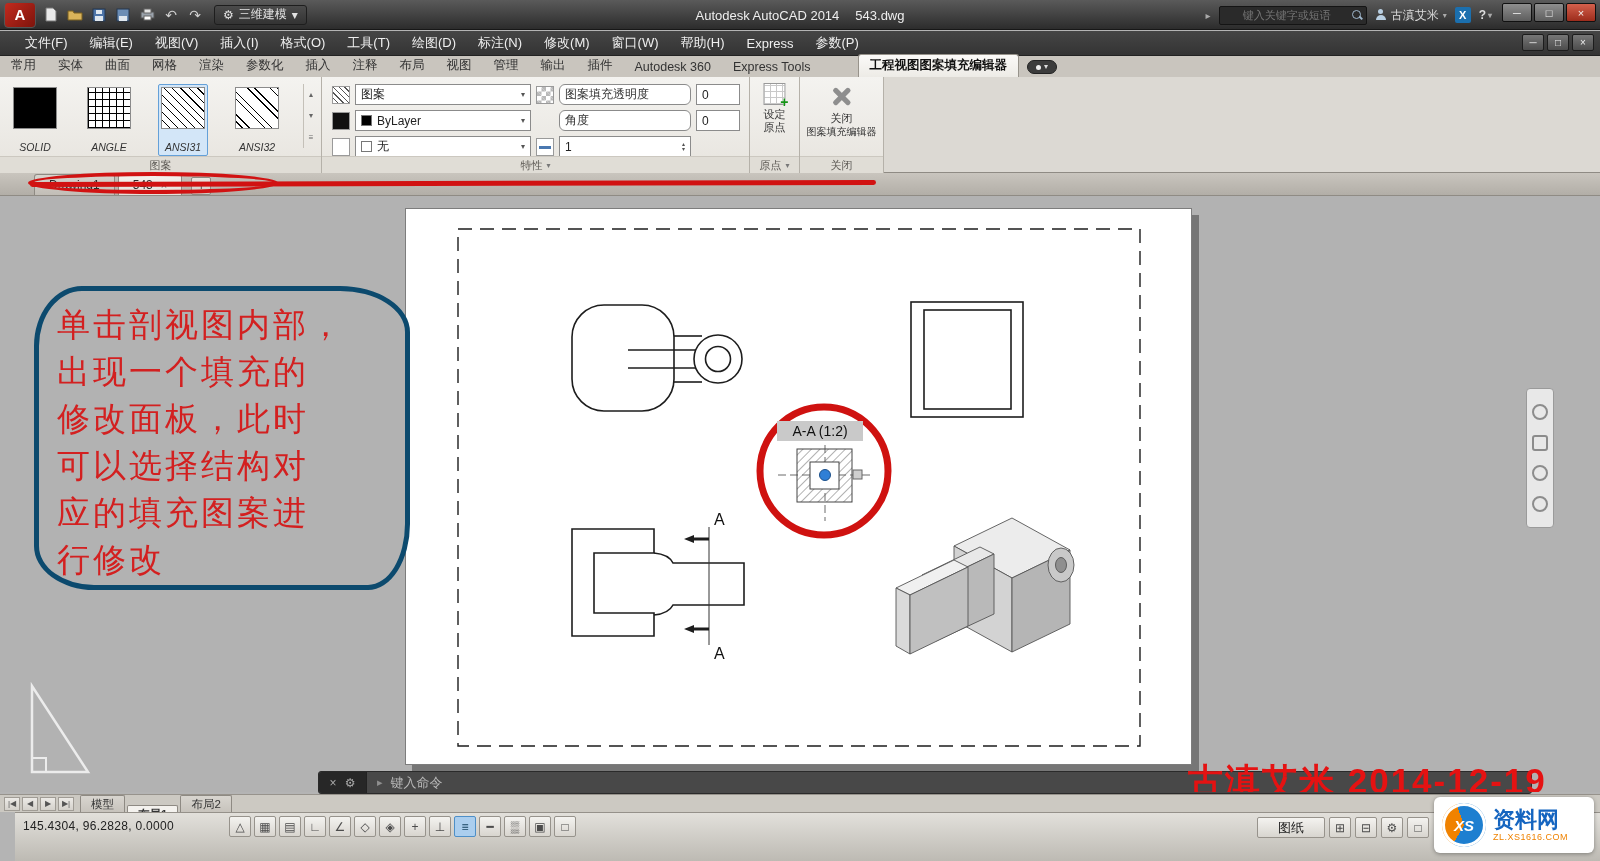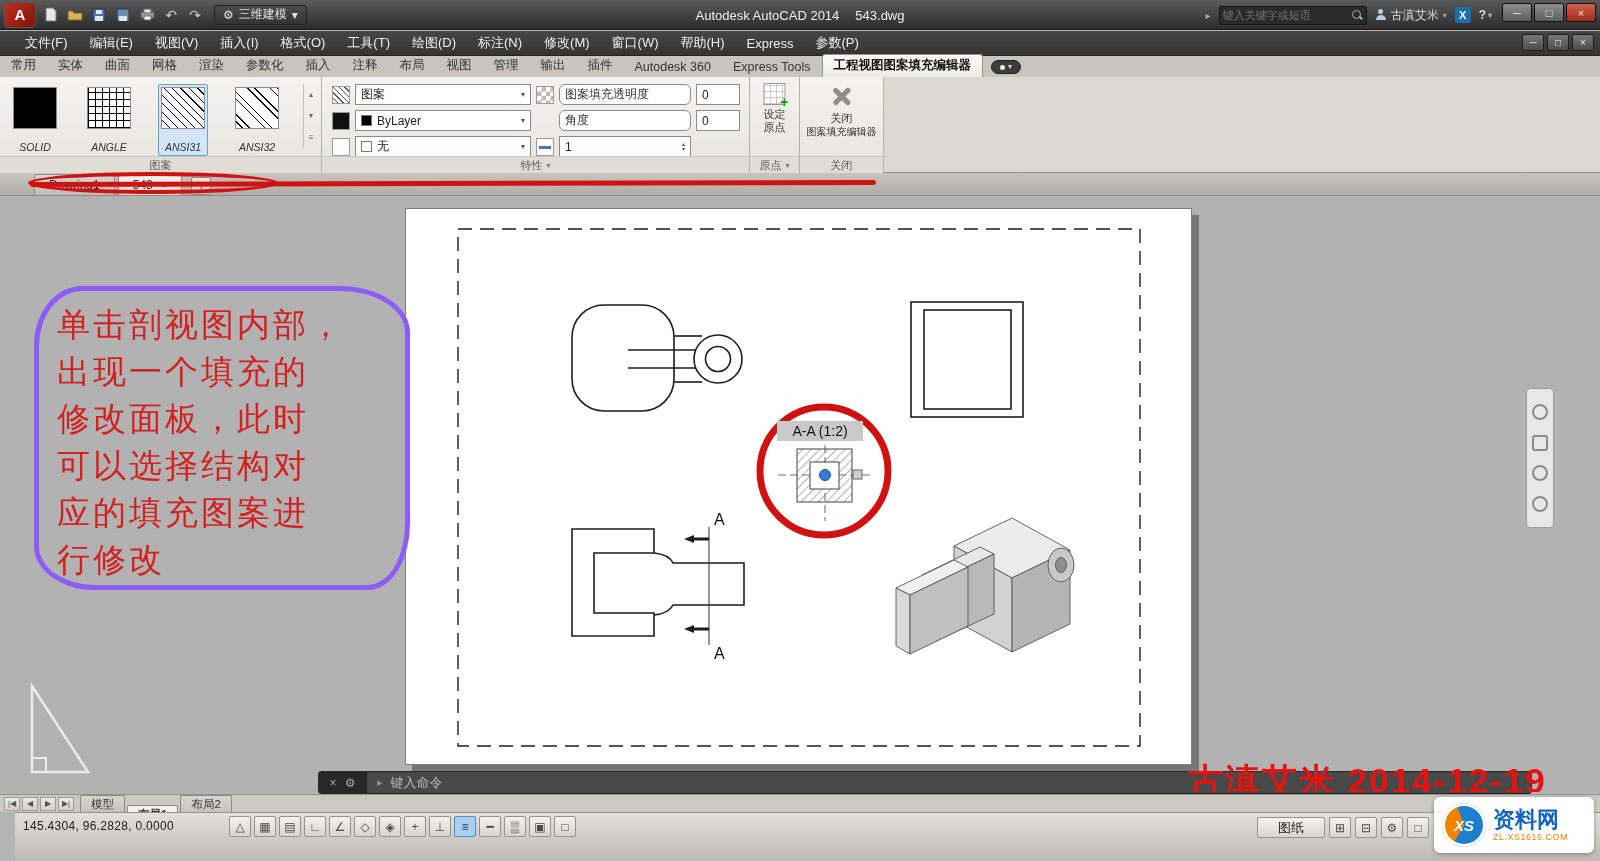--- a/index.html
+++ b/index.html
@@ -16,21 +16,21 @@
   .qat{display:flex;align-items:center;gap:6px;margin-right:10px;}
   .qat .ic{width:18px;height:18px;display:flex;align-items:center;justify-content:center;cursor:pointer;}
   .qat svg{display:block;}
   .qat .gl{color:#cfcfcf;font-size:14px;line-height:1;}
   .ws-select{display:flex;align-items:center;gap:5px;height:20px;padding:0 8px;
     background:linear-gradient(#4b4b4b,#333);border:1px solid #1e1e1e;border-radius:3px;font-size:12px;color:#e2e2e2;cursor:pointer;}
   .title-center{position:absolute;left:50%;top:0;height:30px;transform:translateX(-50%);
     display:flex;align-items:center;gap:16px;color:#eee;font-size:13px;white-space:nowrap;}
   .tb-right{position:absolute;right:108px;top:0;height:30px;display:flex;align-items:center;gap:8px;}
   .search-box{display:flex;align-items:center;height:19px;background:#2a2a2a;border:1px solid #141414;border-radius:2px;padding:0 3px;}
-  .search-box input{width:128px;height:15px;background:transparent;border:none;outline:none;color:#bbb;font-size:11px;}
+  .search-box input{width:128px;height:15px;background:transparent;border:none;outline:none;color:#bbb;font-size:11px;text-align:center;}
   .search-ico{width:12px;height:12px;position:relative;display:inline-block;}
   .search-ico:before{content:"";position:absolute;left:1px;top:1px;width:7px;height:7px;border:1.5px solid #9fb7cc;border-radius:50%;}
   .search-ico:after{content:"";position:absolute;left:8px;top:8px;width:4px;height:1.5px;background:#9fb7cc;transform:rotate(45deg);}
   .user-chip{display:flex;align-items:center;gap:4px;color:#dcdcdc;cursor:pointer;}
   .user-ico{width:12px;height:12px;position:relative;display:inline-block;}
   .user-ico:before{content:"";position:absolute;left:3.5px;top:0;width:5px;height:5px;border-radius:50%;background:#b9cfe2;}
   .user-ico:after{content:"";position:absolute;left:1px;top:6px;width:10px;height:5px;border-radius:5px 5px 0 0;background:#b9cfe2;}
   .xchg{width:16px;height:16px;border-radius:2px;background:#1b6fae;color:#fff;font-weight:bold;font-size:11px;
     display:flex;align-items:center;justify-content:center;cursor:pointer;}
   .help-chip{display:flex;align-items:center;gap:2px;color:#ddd;cursor:pointer;font-weight:bold;}
@@ -43,21 +43,21 @@
   .menubar{position:absolute;left:0;top:31px;width:1600px;height:25px;background:linear-gradient(#454545,#343434);
     border-bottom:1px solid #222;display:flex;align-items:center;padding-left:14px;color:#efefef;font-size:13px;}
   .menubar .mi{padding:0 11px;height:25px;display:flex;align-items:center;cursor:pointer;}
   .doc-btns{position:absolute;right:6px;top:3px;display:flex;gap:3px;}
   .dbtn{width:22px;height:17px;border:1px solid #1c1c1c;border-radius:2px;background:linear-gradient(#777,#4c4c4c);
     color:#eee;font-size:10px;display:flex;align-items:center;justify-content:center;cursor:pointer;}
 
   
   .ribbontabs{position:absolute;left:0;top:56px;width:1600px;height:21px;background:#c9c5be;display:flex;align-items:flex-end;font-size:12.5px;color:#333;}
   .rtab{padding:2px 11px 3px;cursor:pointer;white-space:nowrap;}
-  .rtab.active{background:linear-gradient(#fbfaf8,#edebe6);border:1px solid #97938b;border-bottom:none;border-radius:3px 3px 0 0;font-weight:bold;color:#111;}
+  .rtab.active{background:linear-gradient(#fbfaf8,#edebe6);border:1px solid #97938b;border-bottom:none;border-radius:3px 3px 0 0;font-weight:bold;color:#111;margin-left:36px;}
   .ribbon-pill{margin:0 0 3px 8px;width:30px;height:14px;border-radius:7px;background:#3c3c3c;border:1px solid #222;
     display:flex;align-items:center;justify-content:center;gap:3px;cursor:pointer;}
   .ribbon-pill .dot{width:5px;height:5px;border-radius:50%;background:#eee;}
   .ribbon-pill .pc{color:#ddd;font-size:8px;line-height:1;}
 
   
   .ribbon{position:absolute;left:0;top:77px;width:1600px;height:96px;background:#dcd9d3;border-bottom:1px solid #8f8b84;}
   .panel{position:absolute;top:0;height:96px;background:linear-gradient(#f4f3f0,#e7e4de);border-right:1px solid #b5b1a9;}
   .panel-label{position:absolute;left:0;right:0;bottom:0;height:17px;background:#e0ddd6;border-top:1px solid #ccc8c0;
     font-size:11px;color:#5d5a55;display:flex;align-items:center;justify-content:center;gap:4px;cursor:pointer;}
@@ -116,21 +116,21 @@
   .newtab{width:20px;height:18px;margin-left:6px;border:1px solid #8e8a83;border-radius:2px;background:linear-gradient(#e9e6e1,#cfccc5);
     display:flex;align-items:center;justify-content:center;font-size:12px;color:#444;cursor:pointer;}
   .scribble-line{position:absolute;left:30px;top:181px;width:846px;height:5px;background:#d11212;border-radius:3px;transform:rotate(-.15deg);z-index:30;}
   .scribble-ellipse{position:absolute;left:28px;top:172px;width:250px;height:22px;border:4px solid #d11212;border-radius:50%;z-index:30;}
 
   
   .canvas{position:absolute;left:0;top:196px;width:1600px;height:596px;background:#b2b2b2;overflow:hidden;}
   .paper{position:absolute;left:405px;top:12px;width:787px;height:557px;background:#fff;border:1px solid #7d7d7d;box-shadow:7px 7px 0 rgba(70,70,70,.55);}
   .paper svg{display:block;}
 
-  .bubble{position:absolute;left:34px;top:90px;width:376px;height:304px;border:5px solid #8b5cf6;
+  .bubble{position:absolute;left:34px;top:90px;width:376px;height:304px;border:5px solid #0c4a6e;
     border-radius:48px 70px 42px 60px / 60px 46px 66px 44px;padding:10px 6px 0 18px;z-index:5;}
   .bubble .ln{color:#d32020;font-size:33px;line-height:47px;letter-spacing:3px;white-space:nowrap;}
 
   .navbar{position:absolute;left:1526px;top:192px;width:28px;height:140px;background:rgba(244,244,244,.82);
     border:1px solid #9a9a9a;border-radius:4px;display:flex;flex-direction:column;align-items:center;justify-content:space-evenly;z-index:4;}
   .nav-ico{width:16px;height:16px;border:2px solid #8c8c8c;border-radius:50%;cursor:pointer;}
   .nav-ico.sq{border-radius:3px;}
 
   .ucs{position:absolute;left:18px;top:478px;}
 

